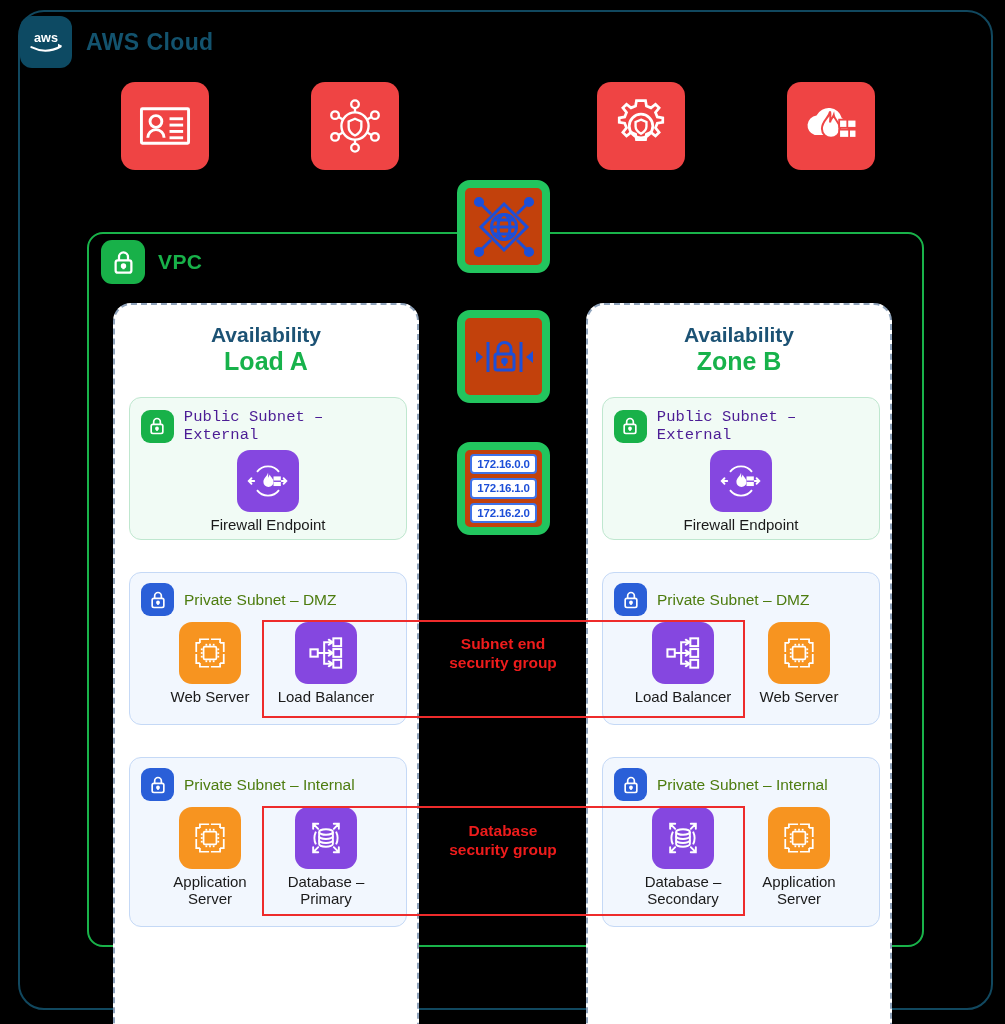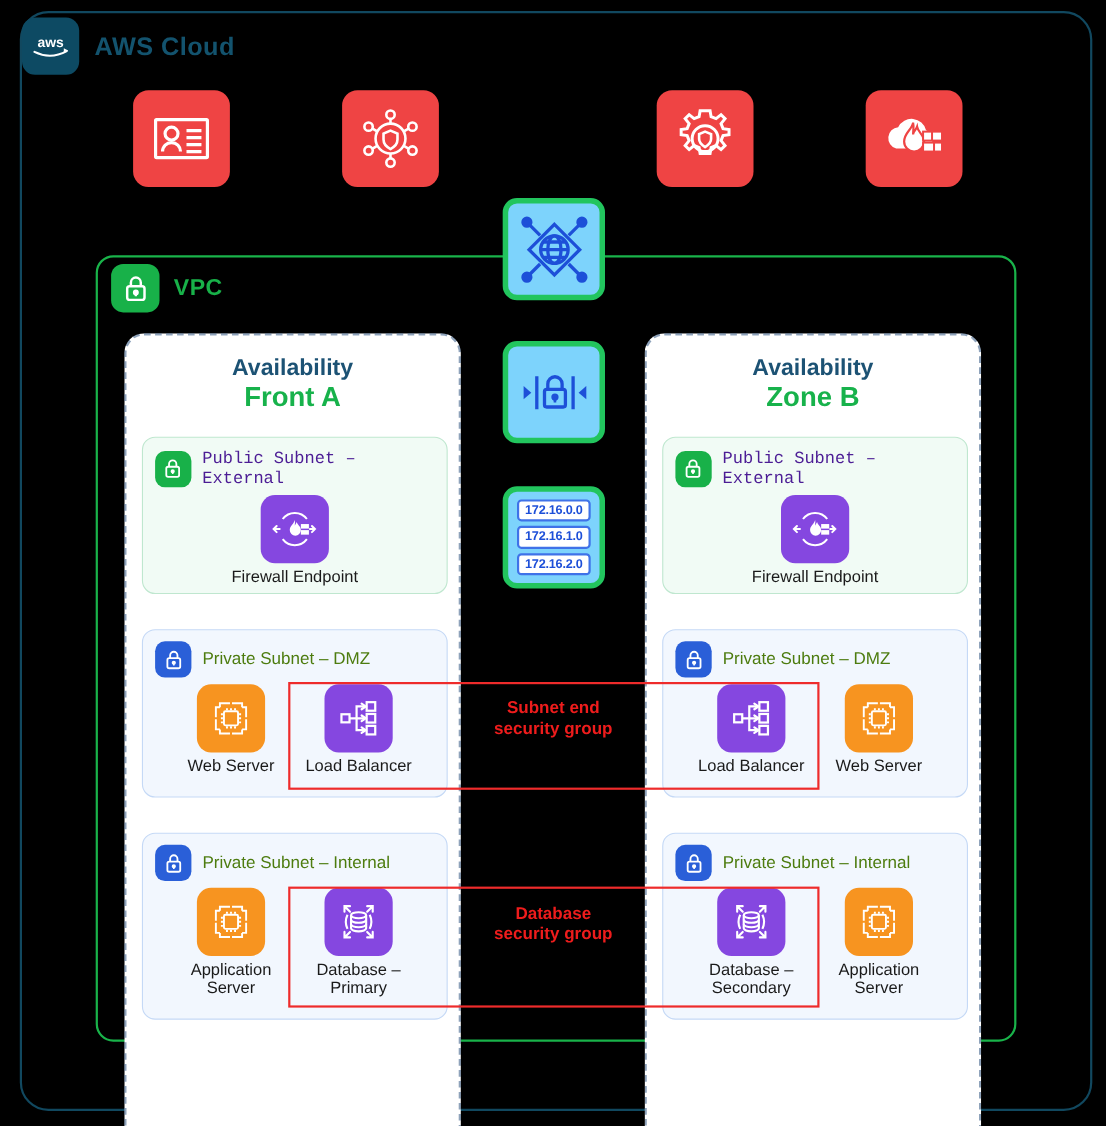--- a/index.html
+++ b/index.html
@@ -43,21 +43,21 @@
   }
   .vpc-lock {
     width: 44px; height: 44px; border-radius: 11px; background: #18b149;
     display: flex; align-items: center; justify-content: center;
   }
   .vpc-lock svg { width: 27px; height: 27px; }
   .vpc-title { font-size: 21px; font-weight: bold; color: #18b149; letter-spacing: .4px; }
 
   
   .center-tile {
-    position: absolute; background: #7dd3fc; border: 5px solid #22c55e;
+    position: absolute; background: #c2410c; border: 8px solid #22c55e;
     border-radius: 13px; display: flex; align-items: center; justify-content: center;
   }
   .igw-tile  { left: 457px; top: 180px;  width: 93px; height: 93px; }
   .nacl-tile { left: 457px; top: 310px;  width: 93px; height: 93px; }
   .cidr-tile { left: 457px; top: 442px;  width: 93px; height: 93px; flex-direction: column; gap: 4px; }
   .center-tile svg { width: 64px; height: 64px; }
   .cidr-chip {
     border: 2px solid #3f72e8; border-radius: 4px; background: #fff;
     color: #1d4fd8; font-size: 11.5px; font-weight: bold;
     padding: 1px 5px; line-height: 1.25; letter-spacing: -.2px;
@@ -226,21 +226,21 @@
 
   <div class="center-tile cidr-tile">
     <div class="cidr-chip">172.16.0.0</div>
     <div class="cidr-chip">172.16.1.0</div>
     <div class="cidr-chip">172.16.2.0</div>
   </div>
 
   <div class="az-box az-a">
     <div class="az-head">
       <div class="l1">Availability</div>
-      <div class="l2">Front A</div>
+      <div class="l2">Load A</div>
     </div>
 
     <div class="subnet subnet-pub">
       <div class="subnet-head">
         <div class="subnet-lock lock-green">
           <svg viewBox="0 0 24 24" fill="none" stroke="#fff" stroke-width="2">
             <rect x="5" y="10" width="14" height="11" rx="2"></rect>
               <path d="M8 10 V7 a4 4 0 0 1 8 0 v3"></path>
             <circle cx="12" cy="15" r="1.3" fill="#fff"></circle>
               <line x1="12" y1="15.5" x2="12" y2="18" stroke-width="1.7"></line>

